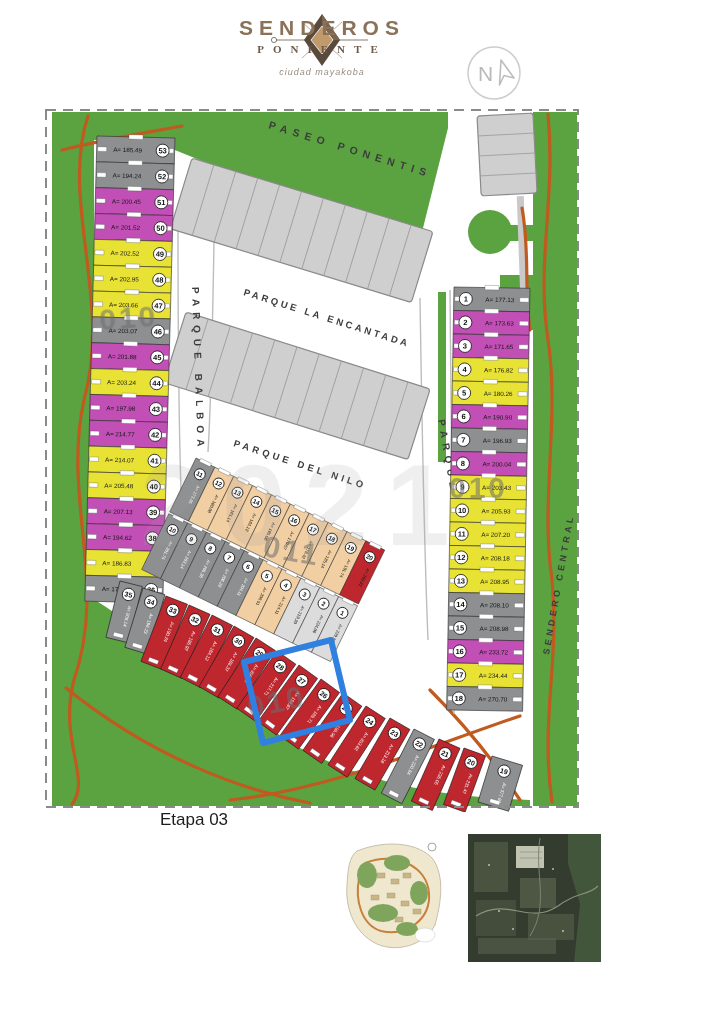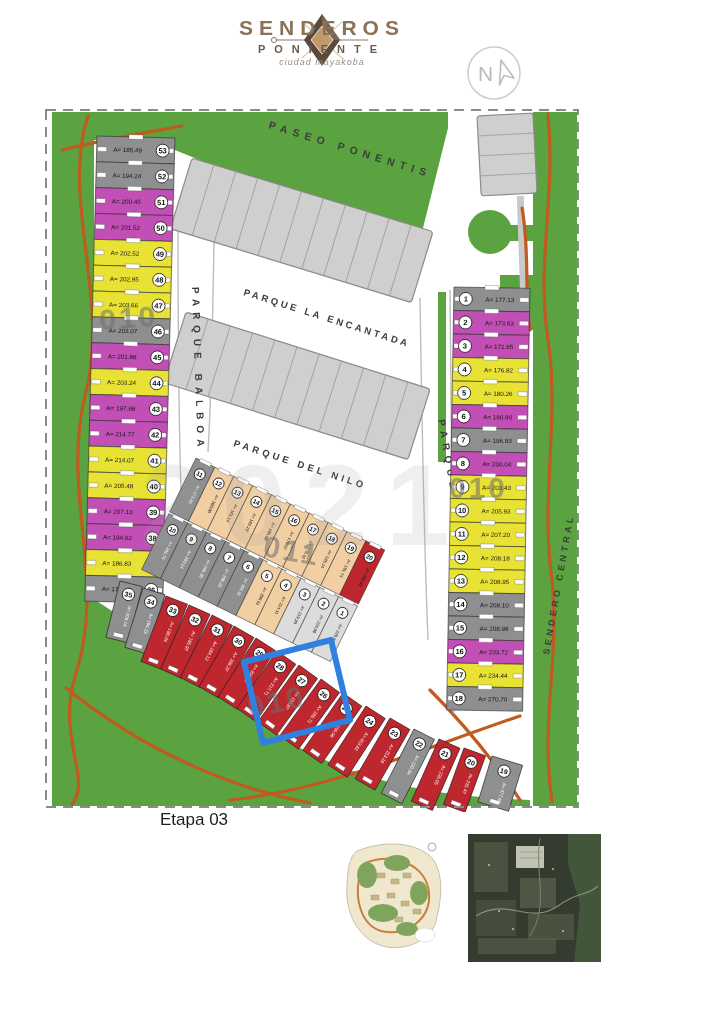--- a/index.html
+++ b/index.html
@@ -1,21 +1,21 @@
 <!DOCTYPE html>
 <html><head>
 <meta charset="utf-8">
 <style>
   html,body{margin:0;padding:0;background:#fff;}
   .page{position:relative;width:644px;height:1024px;background:#fff;overflow:hidden;
         font-family:"Liberation Sans",sans-serif;}
   .brand{position:absolute;left:232px;top:14px;width:180px;text-align:center;}
   .brand-title{font-size:21px;font-weight:700;letter-spacing:6px;color:#8a7158;margin-top:2px;}
-  .brand-sub{font-size:11px;font-weight:700;letter-spacing:9px;color:#6d5a49;margin-top:3px;}
-  .brand-tag{font-size:9px;font-style:italic;color:#9a8d81;margin-top:2px;letter-spacing:1px;}
+  .brand-sub{font-size:11px;font-weight:700;letter-spacing:9px;color:#6d5a49;margin-top:3px;font-family:Liberation Serif, serif;}
+  .brand-tag{font-size:9px;font-style:italic;color:#9a8d81;margin-top:12px;letter-spacing:1px;}
   .etapa{position:absolute;left:160px;top:810px;font-size:17px;color:#1c1c1c;text-align:right;}
   svg text{font-family:"Liberation Sans",sans-serif;}
 </style>
 </head>
 <body>
 
 <div class="page">
 
   <svg style="position:absolute;left:262px;top:12px" width="120" height="56" viewBox="0 0 120 56">
     <line x1="14" y1="28" x2="106" y2="28" stroke="#6b5a48" stroke-width="0.8"></line>

